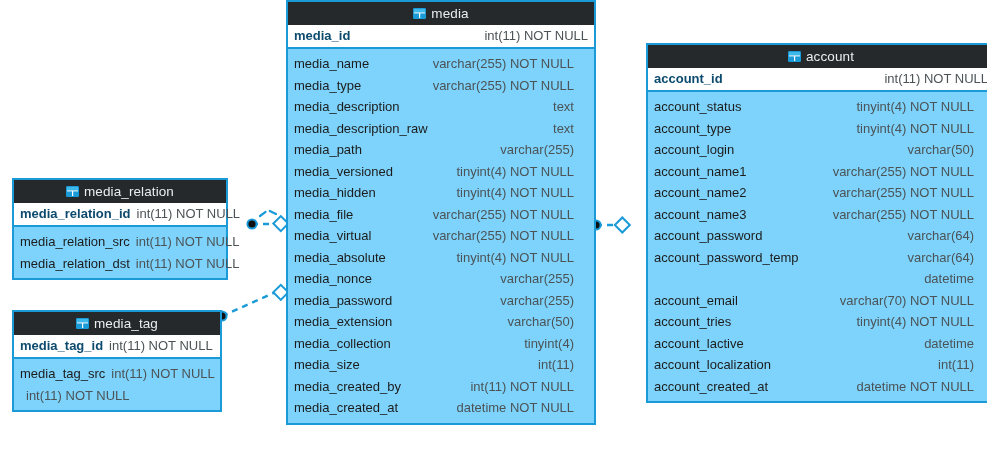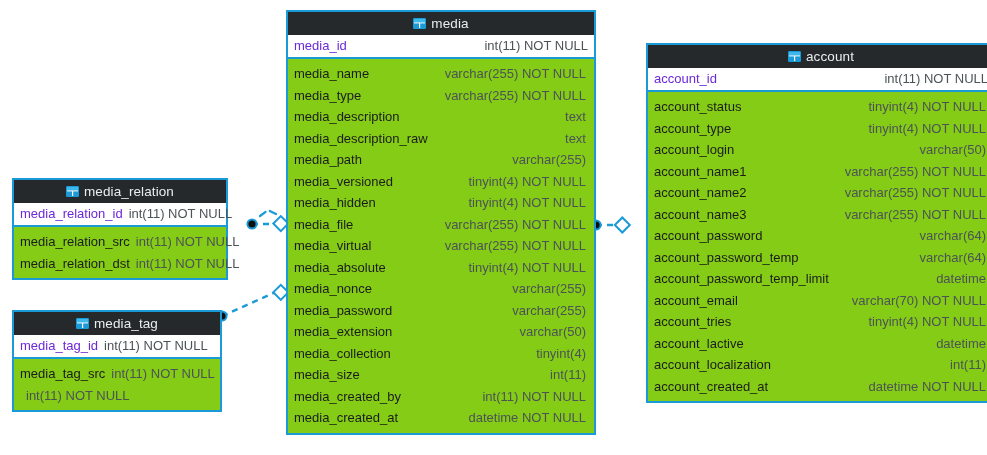--- a/index.html
+++ b/index.html
@@ -45,43 +45,43 @@
 
   .ent-pk{
     background:#ffffff;
     border-bottom:2px solid #1a9ad7;
     display:flex;
     align-items:center;
     padding:3px 6px 4px 6px;
     box-sizing:border-box;
   }
   .ent-body{
-    background:#84cc16;
-    padding:4px 8px 4px 6px;
+    background:#7dd3fc;
+    padding:4px 20px 4px 6px;
     box-sizing:border-box;
   }
   .row{
     display:flex;
     align-items:baseline;
     line-height:21.5px;
     white-space:nowrap;
   }
   .col-name{
     color:#1c1c1c;
     font-size:13px;
     flex:0 0 auto;
   }
   .col-spacer{flex:1 1 auto;min-width:7px;}
   .col-type{
     color:#4c5356;
     font-size:13px;
     flex:0 0 auto;
     text-align:left;
   }
-  .ent-pk .col-name{font-weight:normal;color:#6d28d9;}
+  .ent-pk .col-name{font-weight:bold;color:#0c4a6e;}
   .ent-pk .col-type{color:#4c5356;}
 
   
   .tight .row{justify-content:flex-start;}
   .tight .col-spacer{min-width:6px;flex:0 0 auto;}
 </style>
 </head>
 <body>
 
 <div id="canvas">
@@ -101,21 +101,21 @@
       <rect x="275.5" y="287" width="10.6" height="10.6" fill="#ffffff" stroke="#1a9ad7" stroke-width="2" transform="rotate(45 280.8 292.3)"></rect>
     </g>
 
     <g>
       <line x1="596" y1="225" x2="622" y2="225" stroke="#1a9ad7" stroke-width="2.4" stroke-dasharray="6,5"></line>
       <circle cx="596" cy="225" r="4.6" fill="#0f0f10" stroke="#1a9ad7" stroke-width="2"></circle>
       <rect x="617" y="219.7" width="10.6" height="10.6" fill="#ffffff" stroke="#1a9ad7" stroke-width="2" transform="rotate(45 622.3 225)"></rect>
     </g>
   </svg>
 
-  <div class="entity" id="ent-media" style="left:286px;top:10px;width:310px;">
+  <div class="entity" id="ent-media" style="left:286px;top:0;width:310px;">
     <div class="ent-header">
       <span class="tbl-icon">
         <svg width="13" height="11" viewBox="0 0 13 11">
           <rect x="0" y="0" width="13" height="11" rx="1.2" fill="#1a9ad7"></rect>
           <rect x="1" y="1" width="11" height="3.2" fill="#3cb8ea"></rect>
           <rect x="6" y="5" width="1.2" height="5" fill="#ffffff"></rect>
           <rect x="1" y="4.4" width="11" height="1" fill="#ffffff"></rect>
         </svg>
       </span><span>media</span>
     </div>
@@ -264,21 +264,20 @@
           <span class="col-name">account_password</span>
           <span class="col-spacer"></span>
           <span class="col-type">varchar(64)</span>
         </div>
       <div class="row">
           <span class="col-name">account_password_temp</span>
           <span class="col-spacer"></span>
           <span class="col-type">varchar(64)</span>
         </div>
       <div class="row">
-          <span class="col-name">account_password_temp_limit</span>
           <span class="col-spacer"></span>
           <span class="col-type">datetime</span>
         </div>
       <div class="row">
           <span class="col-name">account_email</span>
           <span class="col-spacer"></span>
           <span class="col-type">varchar(70) NOT NULL</span>
         </div>
       <div class="row">
           <span class="col-name">account_tries</span>

